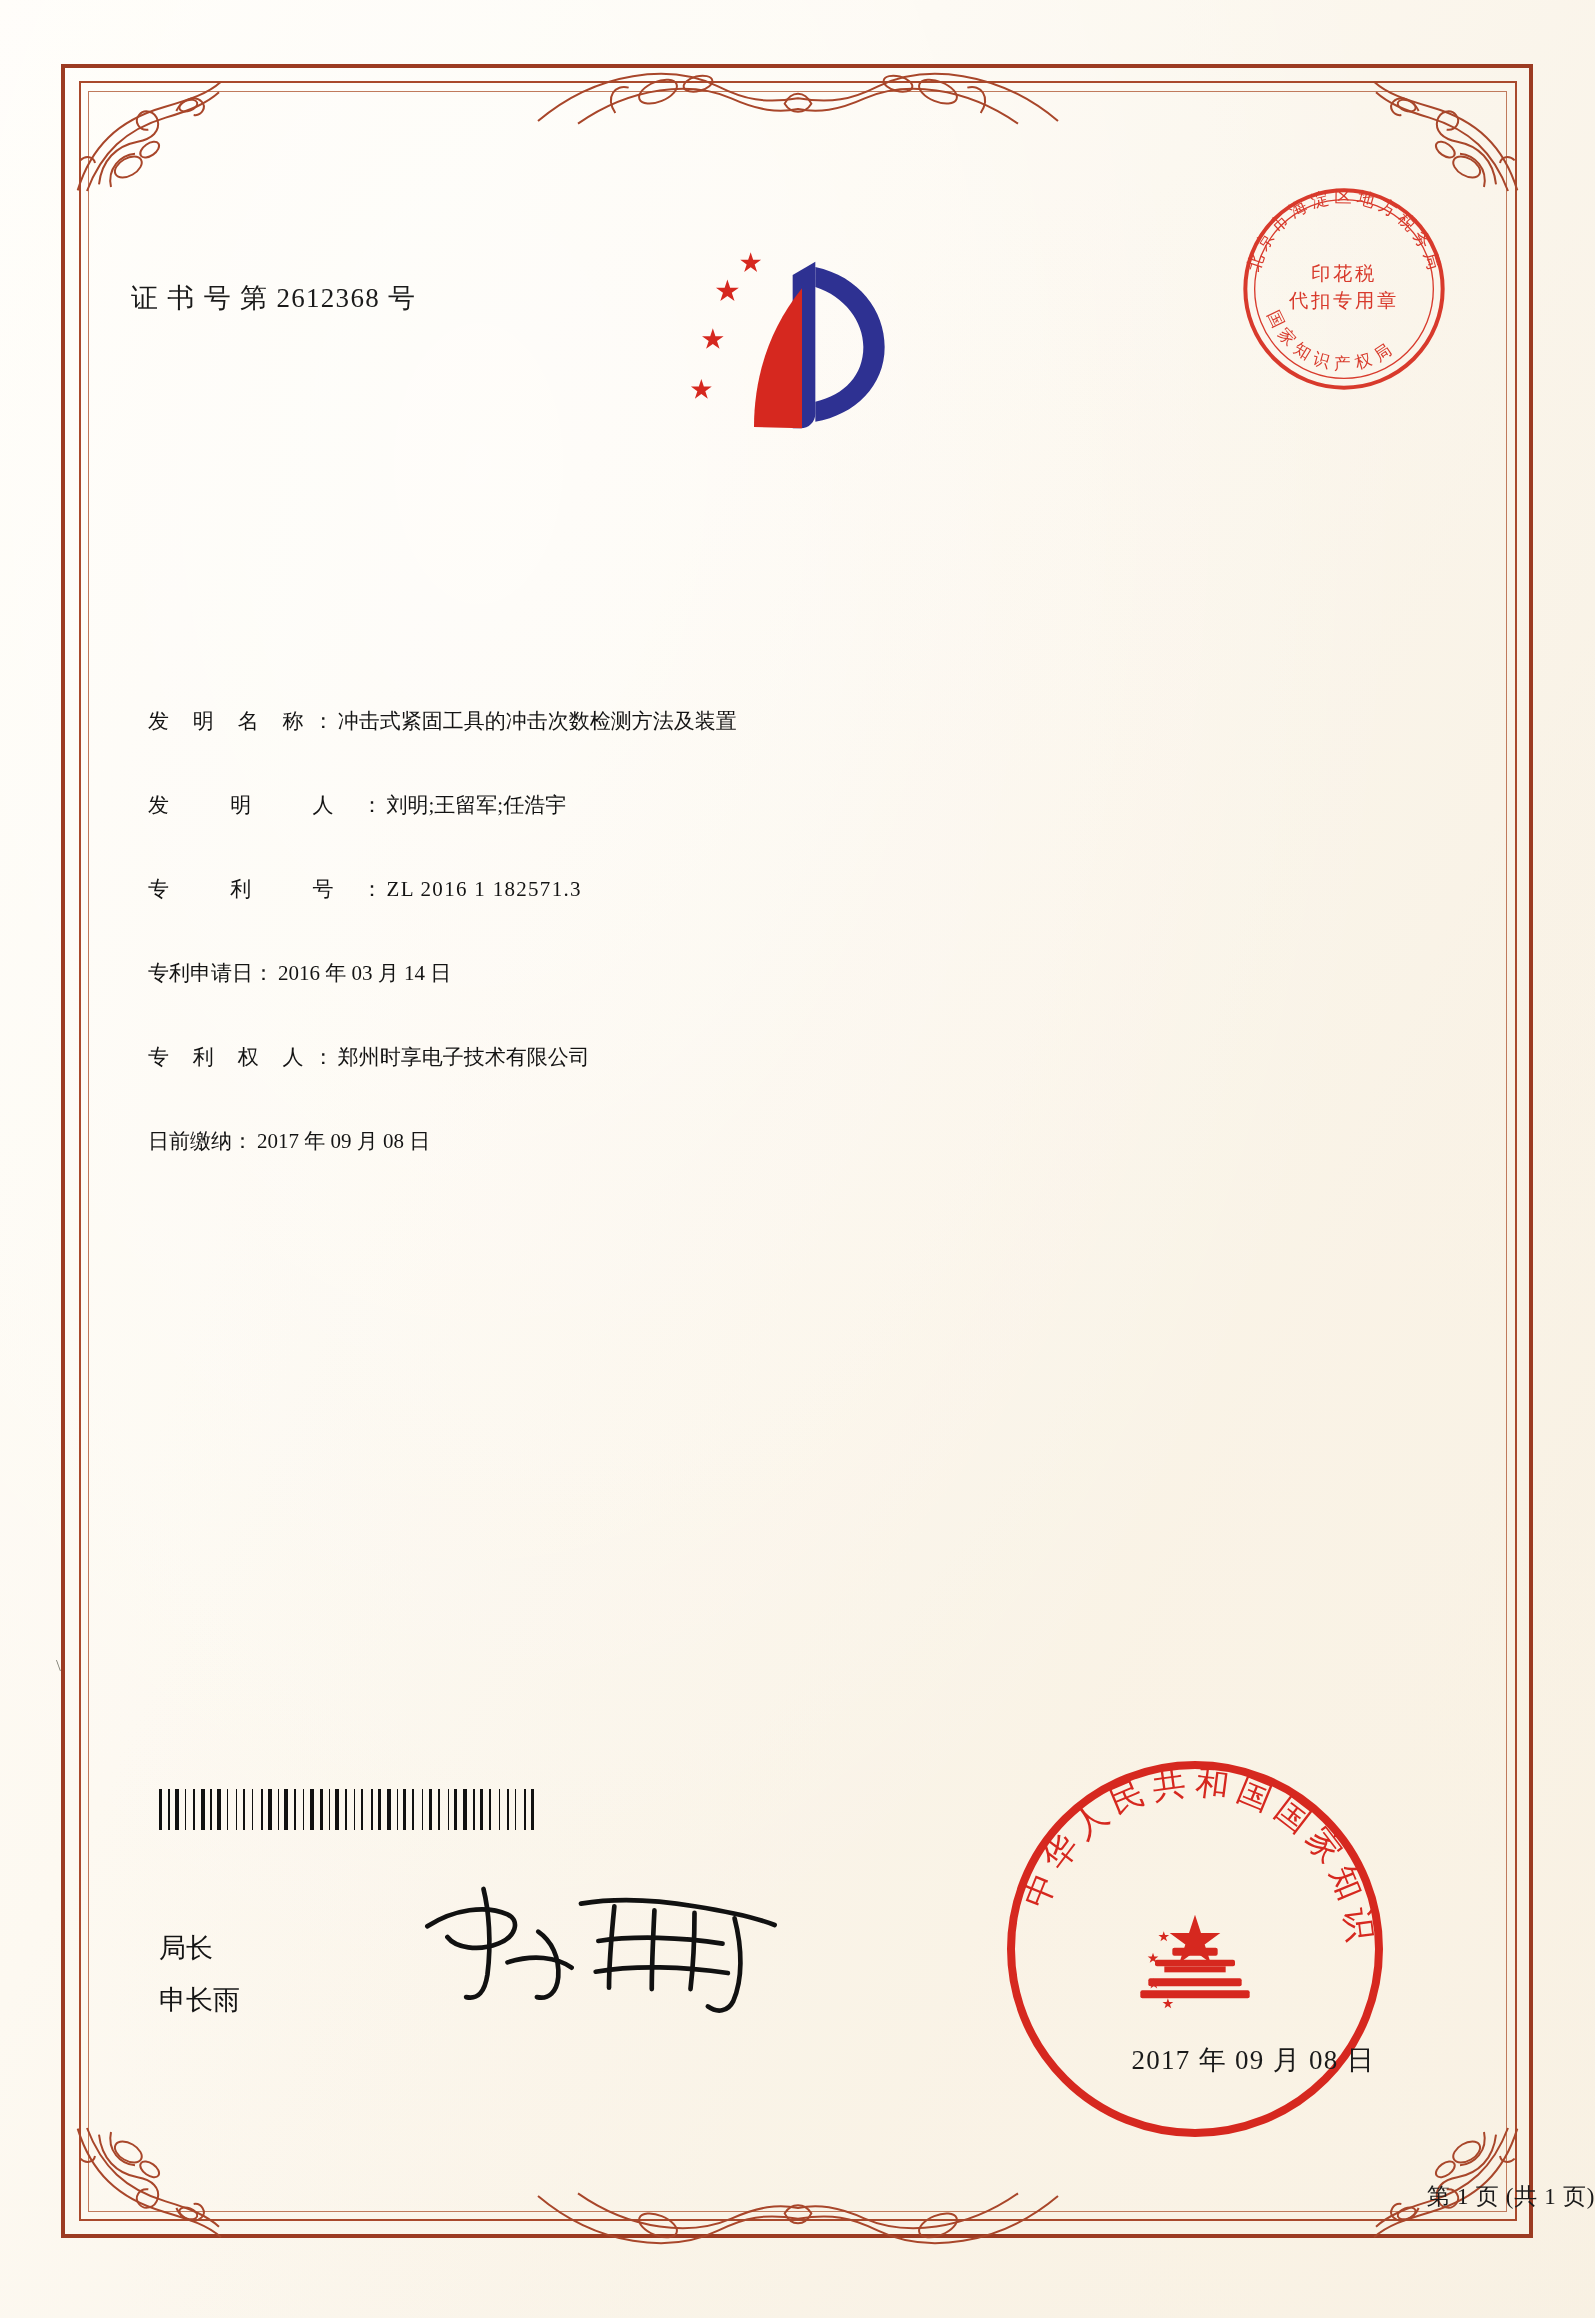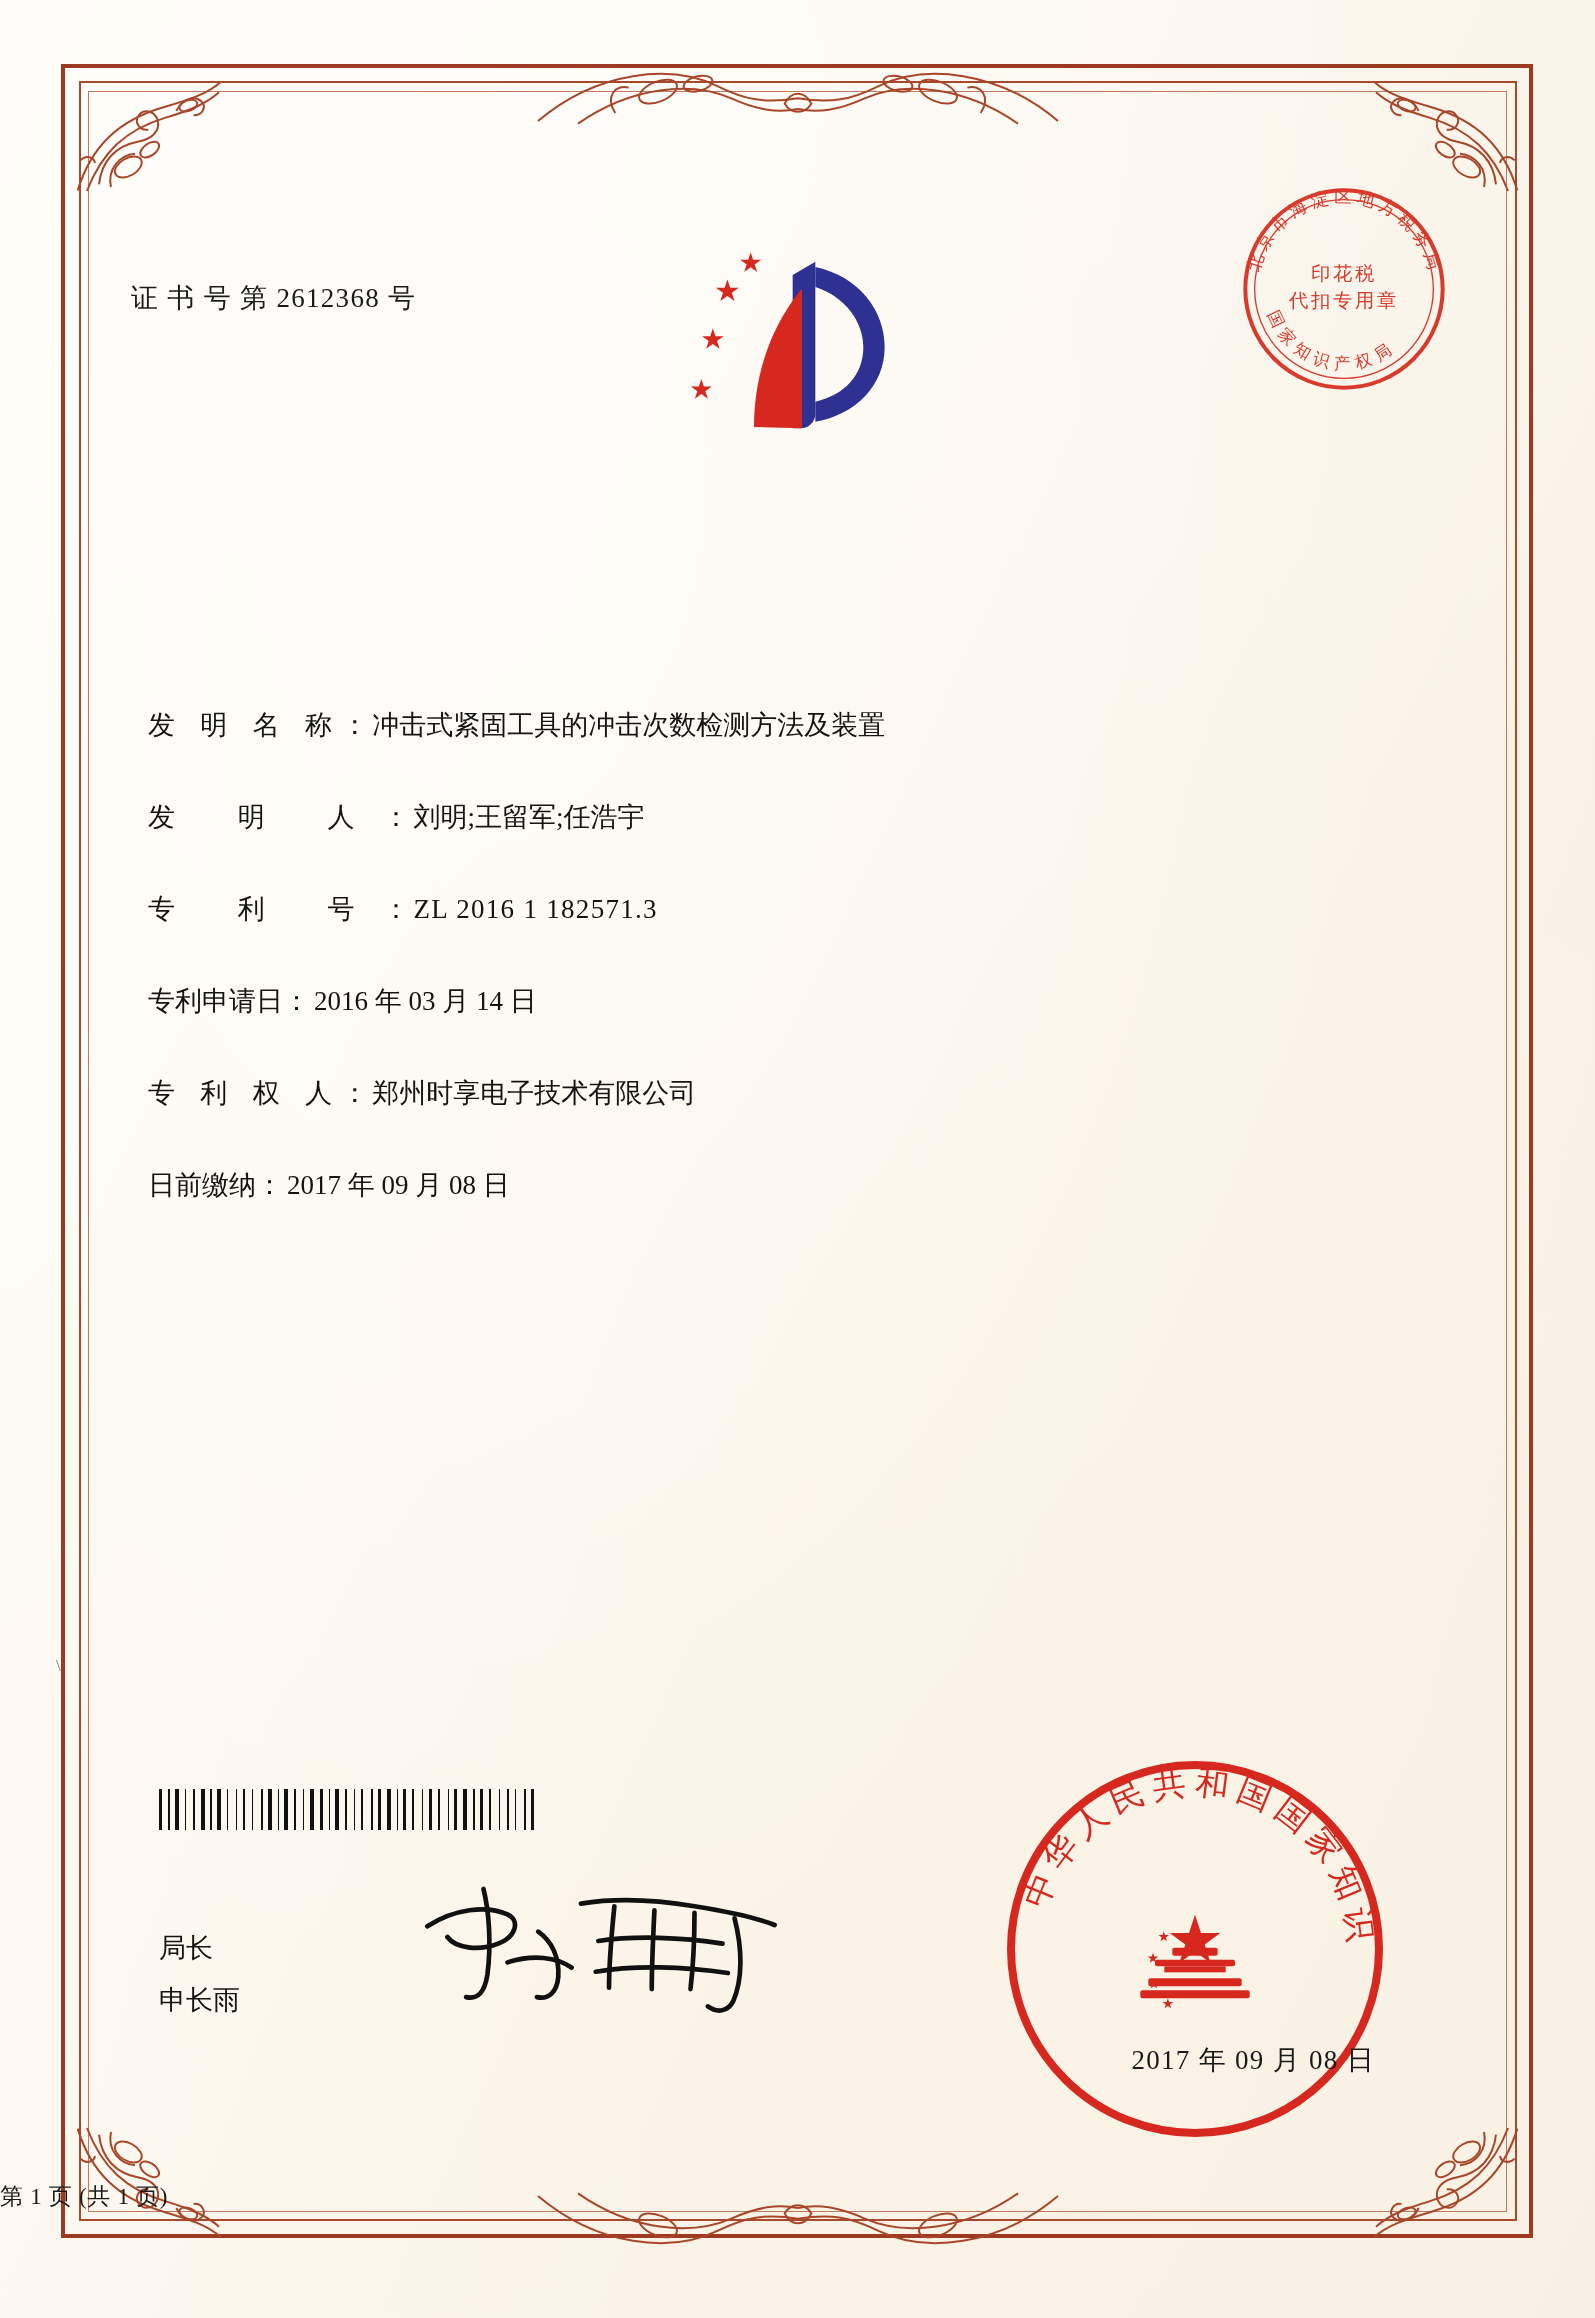--- a/index.html
+++ b/index.html
@@ -136,21 +136,21 @@
   .fields {
     position: absolute;
     left: 148px;
     top: 707px;
     width: 1268px;
   }
   .field-row {
     display: flex;
     align-items: baseline;
     margin-bottom: 56px;
-    font-size: 27px;
+    font-size: 21px;
     color: #141414;
     white-space: nowrap;
   }
   .field-label {
     display: inline-block;
   }
   .field-label.sp4 { letter-spacing: 9.3px; }
   .field-label.sp6 { letter-spacing: 28px; }
   .field-value {
     margin-left: 4px;
@@ -225,21 +225,21 @@
     letter-spacing: 1.3px;
     white-space: nowrap;
   }
 
   
   .page-footer {
     position: absolute;
     left: 0;
     right: 0;
     bottom: 107px;
-    text-align: left;
+    text-align: right;
     font-size: 23px;
     color: #1a1a1a;
     letter-spacing: 0.7px;
   }
 
   .edge-mark {
     position: absolute;
     left: 56px;
     top: 1655px;
     width: 12px;

